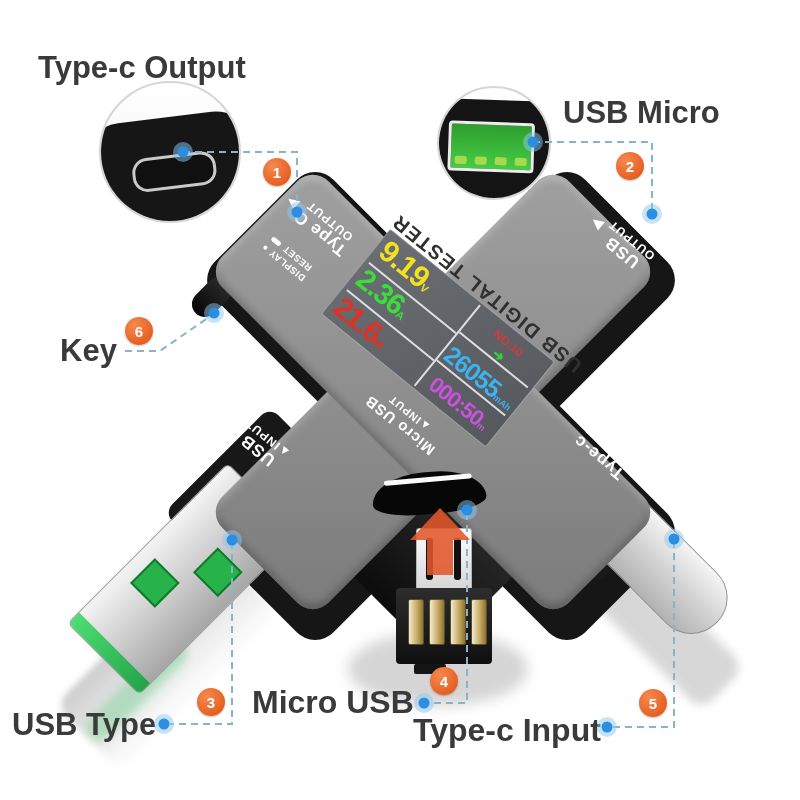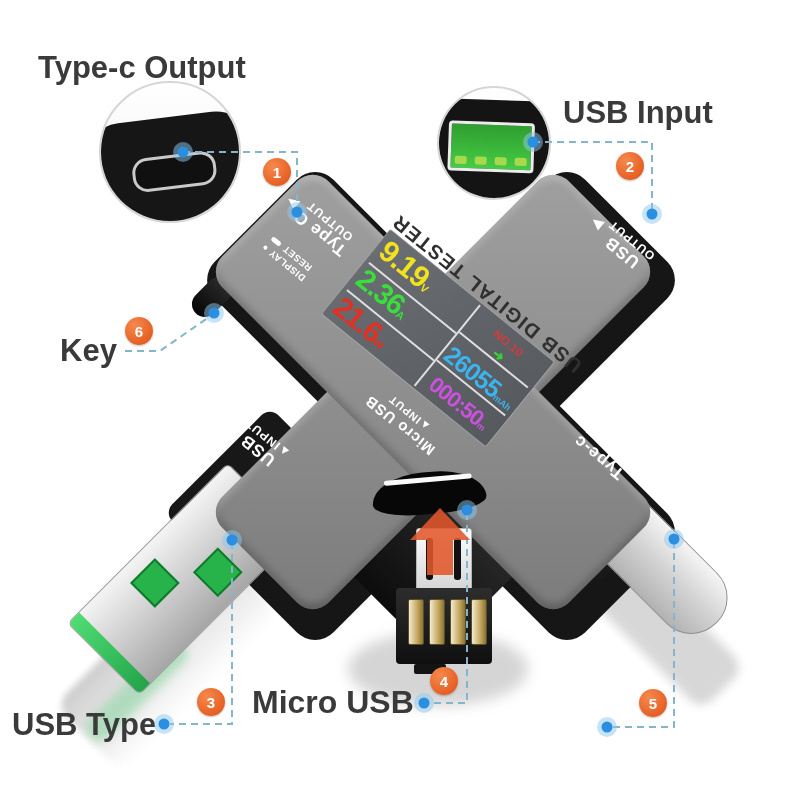--- a/index.html
+++ b/index.html
@@ -187,24 +187,25 @@
                   border:3px solid #ececec;border-radius:4px;display:flex;justify-content:space-around;align-items:flex-end;padding-bottom:4px;box-sizing:border-box;">
         <span style="width:12px;height:8px;background:#a8d84e;border-radius:2px;"></span>
         <span style="width:12px;height:8px;background:#a8d84e;border-radius:2px;"></span>
         <span style="width:12px;height:8px;background:#a8d84e;border-radius:2px;"></span>
         <span style="width:12px;height:8px;background:#a8d84e;border-radius:2px;"></span>
       </div>
     </div>
   </div>
 
   <div class="title" style="left:38px;top:50px;">Type-c Output</div>
-  <div class="title" style="left:563px;top:95px;">USB Input</div>
+  <div class="title" style="left:563px;top:95px;">USB Micro</div>
   <div class="title" style="left:60px;top:333px;">Key</div>
   <div class="title" style="left:12px;top:707px;">USB Type</div>
   <div class="title" style="left:252px;top:684px;font-size:32px;">Micro USB</div>
+  <div class="title" style="left:413px;top:712px;font-size:32px;">Type-c Input</div>
 
   <div class="badge" style="left:277px;top:172px;">1</div>
   <div class="badge" style="left:630px;top:166px;">2</div>
   <div class="badge" style="left:211px;top:702px;">3</div>
   <div class="badge" style="left:444px;top:681px;">4</div>
   <div class="badge" style="left:653px;top:703px;">5</div>
   <div class="badge" style="left:139px;top:331px;">6</div>
 
   <svg class="overlay" width="800" height="800" viewBox="0 0 800 800">
     <g stroke="#86b4c9" stroke-width="2" fill="none" stroke-dasharray="7 5">

